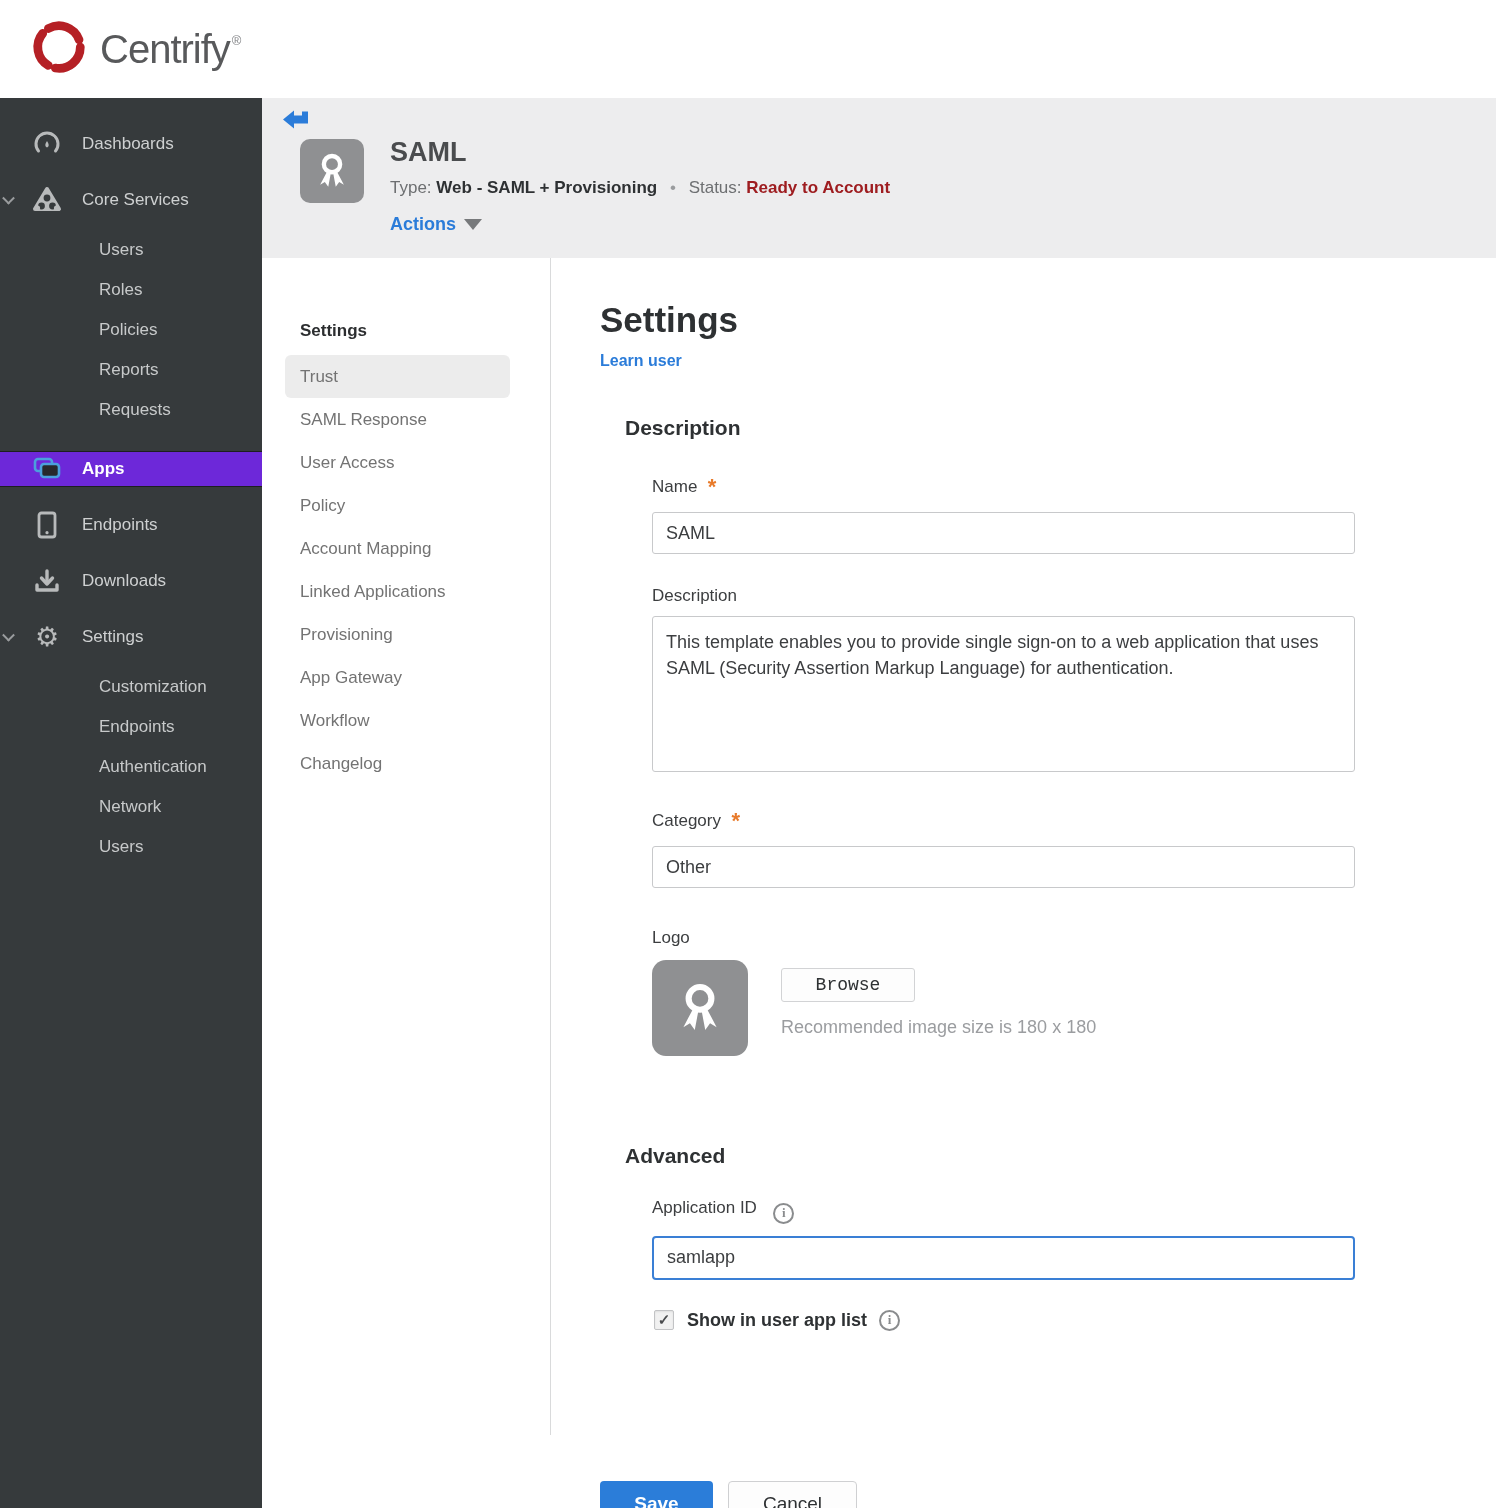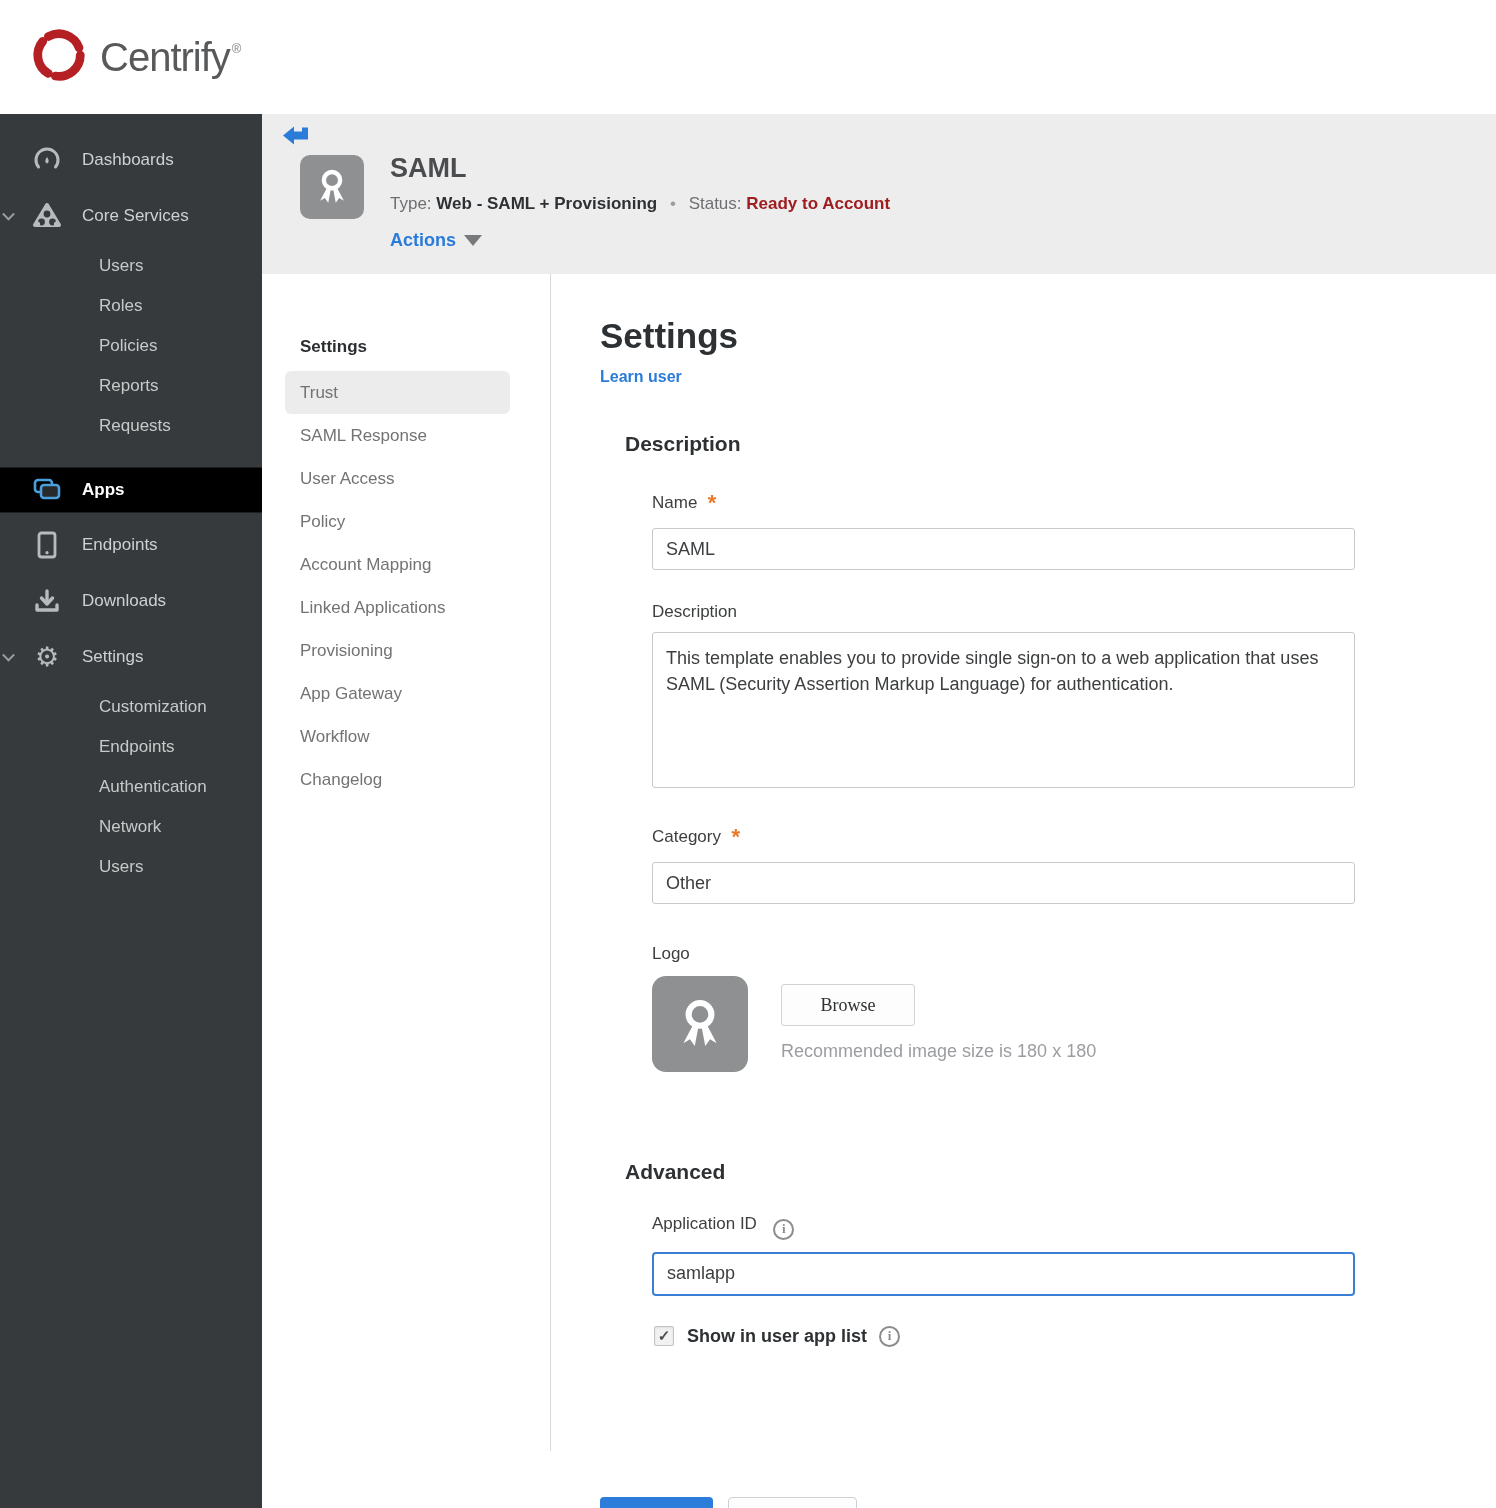--- a/index.html
+++ b/index.html
@@ -8,21 +8,21 @@
     font-family: "Liberation Sans", sans-serif;
     background: #ffffff;
     color: #333;
     width: 1496px;
     height: 1508px;
     overflow: hidden;
   }
 
   
   .topbar {
-    height: 114px;
+    height: 98px;
     background: #ffffff;
     display: flex;
     align-items: center;
     padding-left: 28px;
   }
   .brand { display: flex; align-items: center; gap: 10px; }
   .brand-word {
     font-size: 40px;
     font-weight: 500;
     color: #58595b;
@@ -62,23 +62,23 @@
     width: 30px;
     margin-left: 32px;
     margin-right: 20px;
     display: flex;
     justify-content: center;
     align-items: center;
     color: #b8babb;
   }
   .nav-label { color: #ced0d1; }
   .nav-row.active {
-    background: #000000;
-    height: 46px;
-    margin: 13px 0 4px 0;
+    background: #6d28d9;
+    height: 36px;
+    margin: 13px 0 10px 0;
     border-top: 1px solid #1d1f21;
     border-bottom: 1px solid #1d1f21;
   }
   .nav-row.active .nav-label { color: #ffffff; font-weight: 700; }
   .nav-sub { padding: 2px 0 8px 0; }
   .nav-sub-item {
     height: 40px;
     display: flex;
     align-items: center;
     padding-left: 99px;
@@ -223,27 +223,27 @@
   .app-logo-lg {
     width: 96px; height: 96px;
     background: #8f9092;
     border-radius: 14px;
     display: flex; align-items: center; justify-content: center;
     flex-shrink: 0;
   }
   .logo-right { margin-left: 33px; }
   .browse-btn {
     margin-top: 8px;
-    width: 134px; height: 42px;
+    width: 134px; height: 34px;
     background: #fdfdfd;
     border: 1px solid #d2d3d5;
     border-radius: 3px;
     font-size: 18px;
     color: #2e3133;
-    font-family: Liberation Serif, serif;
+    font-family: Liberation Mono, monospace;
     cursor: pointer;
   }
   .logo-hint { margin-top: 15px; font-size: 18px; color: #9b9da0; }
 
   .info-icon {
     display: inline-flex;
     align-items: center;
     justify-content: center;
     width: 21px; height: 21px;
     border: 2px solid #8a8c8e;

